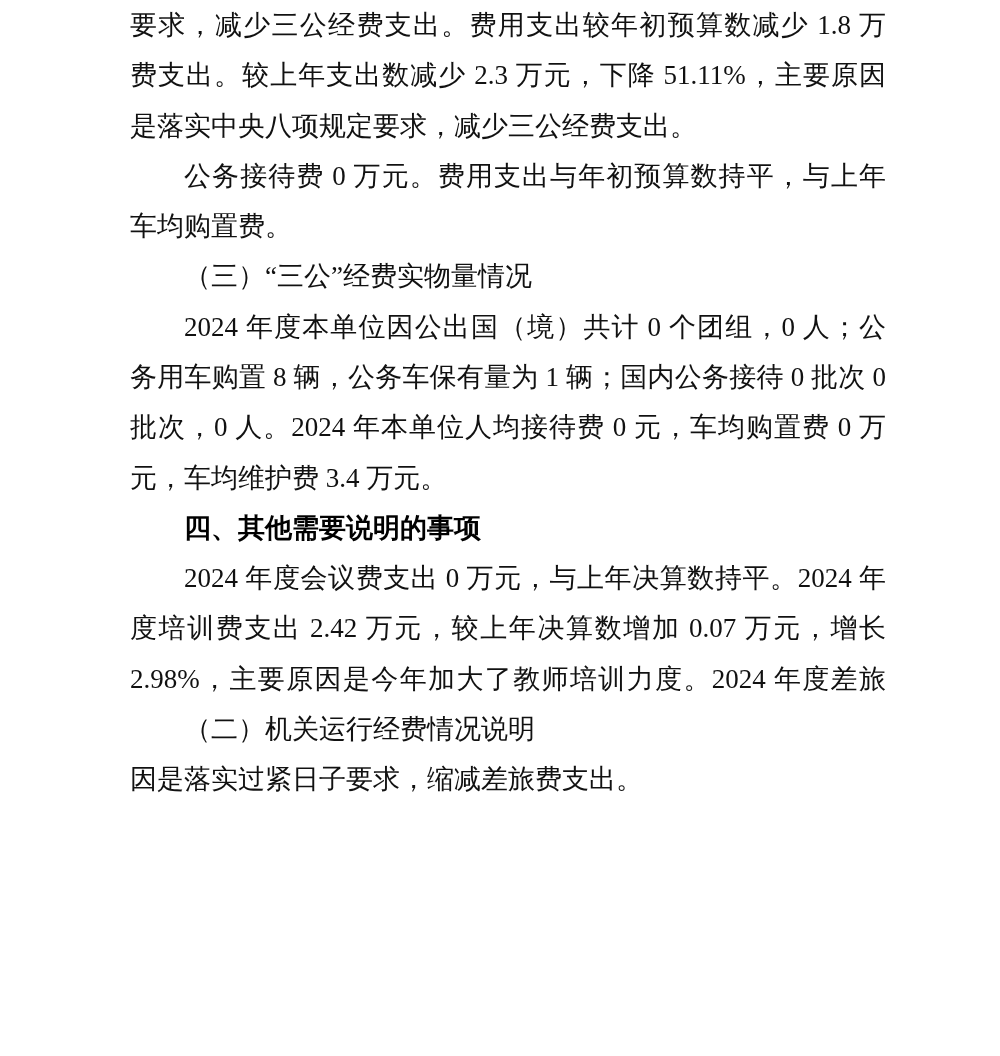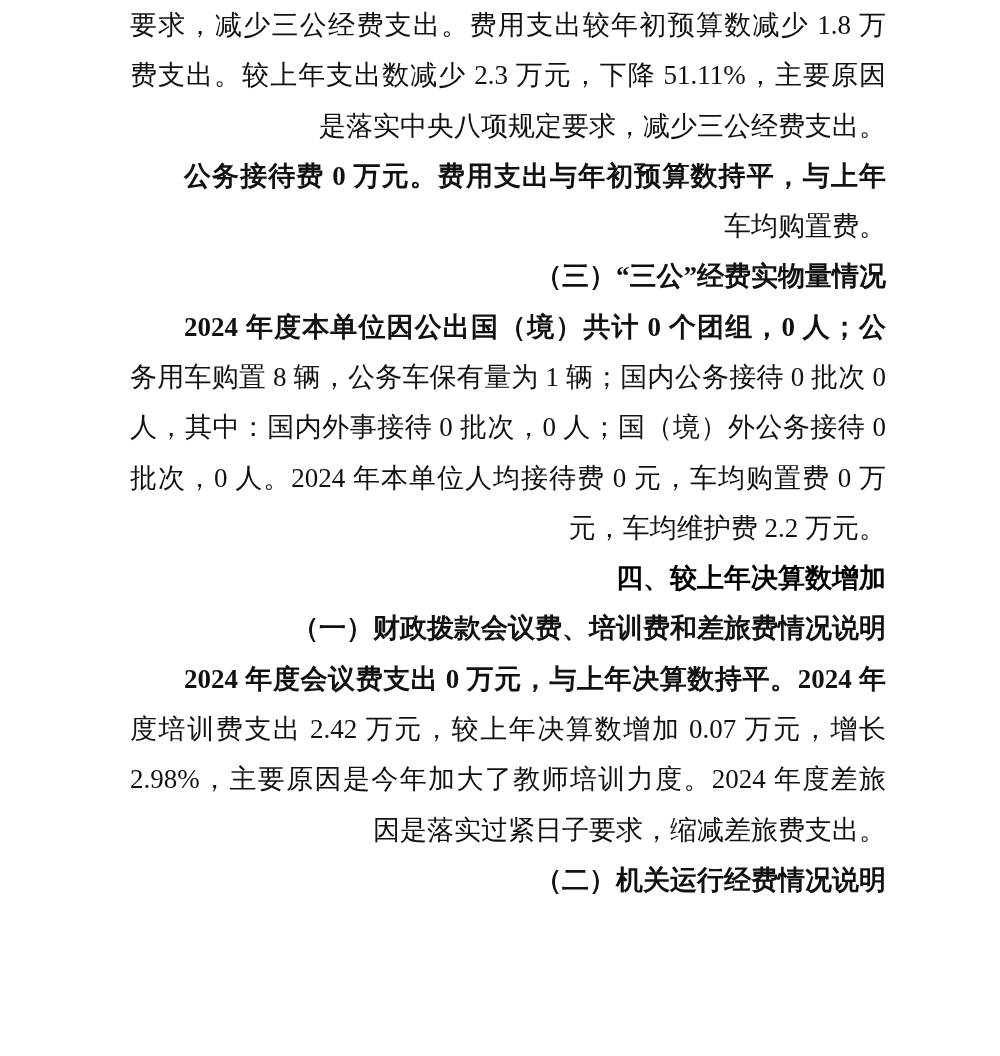--- a/index.html
+++ b/index.html
@@ -22,55 +22,52 @@
     width: 756px;
   }
   .line {
     box-sizing: border-box;
     width: 756px;
     height: 50.286px;
     line-height: 50.286px;
     font-size: 27px;
     color: #111111;
     white-space: nowrap;
-    text-align: right;
+    text-align: left;
   }
   .line.fill {
     white-space: normal;
     text-align: justify;
     text-align-last: justify;
     overflow: hidden;
   }
   .line.indent {
     padding-left: 54px;
-    font-weight: bold;
   }
   .line.bold {
     font-family: "Liberation Sans", "DejaVu Sans", sans-serif;
     font-weight: 700;
     color: #000000;
   }
 </style>
 </head>
 <body>
 
 <div class="page">
   <div class="textblock">
     <div class="line fill">要求，减少三公经费支出。费用支出较年初预算数减少 1.8 万元，</div>
     <div class="line fill">费支出。较上年支出数减少 2.3 万元，下降 51.11%，主要原因</div>
     <div class="line">是落实中央八项规定要求，减少三公经费支出。</div>
     <div class="line indent fill">公务接待费 0 万元。费用支出与年初预算数持平，与上年</div>
     <div class="line">车均购置费。</div>
     <div class="line indent">（三）“三公”经费实物量情况</div>
     <div class="line indent fill">2024 年度本单位因公出国（境）共计 0 个团组，0 人；公</div>
     <div class="line fill">务用车购置 8 辆，公务车保有量为 1 辆；国内公务接待 0 批次 0</div>
-    <div class="line fill">人，其中：国内外事接待 0 批次，0 人；国（境）外公务接待 0</div>
     <div class="line fill">批次，0 人。2024 年本单位人均接待费 0 元，车均购置费 0 万</div>
-    <div class="line">元，车均维护费 2.2 万元。</div>
-    <div class="line indent bold">四、较上年决算数增加</div>
-    <div class="line indent">（一）财政拨款会议费、培训费和差旅费情况说明</div>
+    <div class="line">元，车均维护费 3.4 万元。</div>
+    <div class="line indent bold">四、其他需要说明的事项</div>
     <div class="line indent fill">2024 年度会议费支出 0 万元，与上年决算数持平。2024 年</div>
     <div class="line fill">度培训费支出 2.42 万元，较上年决算数增加 0.07 万元，增长</div>
     <div class="line fill">2.98%，主要原因是今年加大了教师培训力度。2024 年度差旅</div>
+    <div class="line indent">（二）机关运行经费情况说明</div>
     <div class="line">因是落实过紧日子要求，缩减差旅费支出。</div>
-    <div class="line indent">（二）机关运行经费情况说明</div>
   </div>
 </div>
 
 </body></html>

